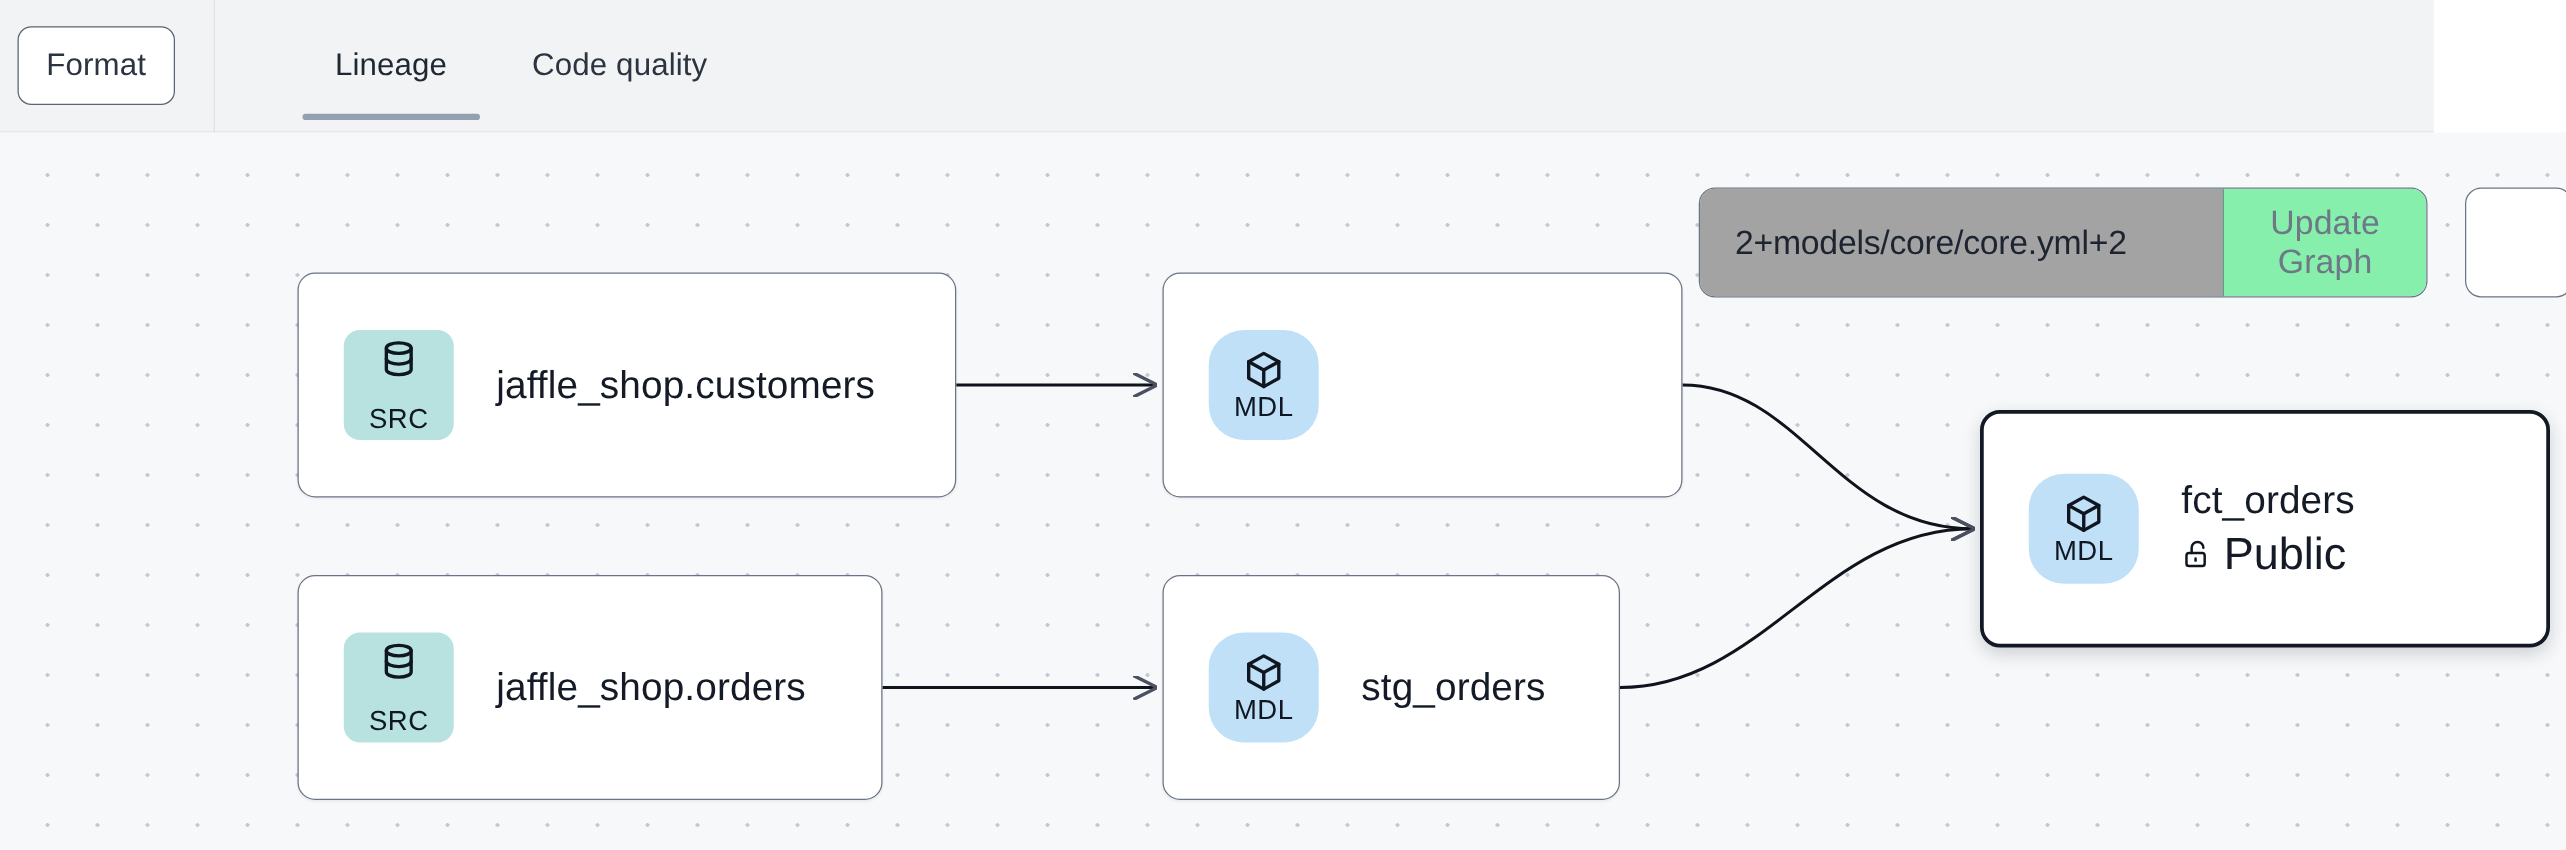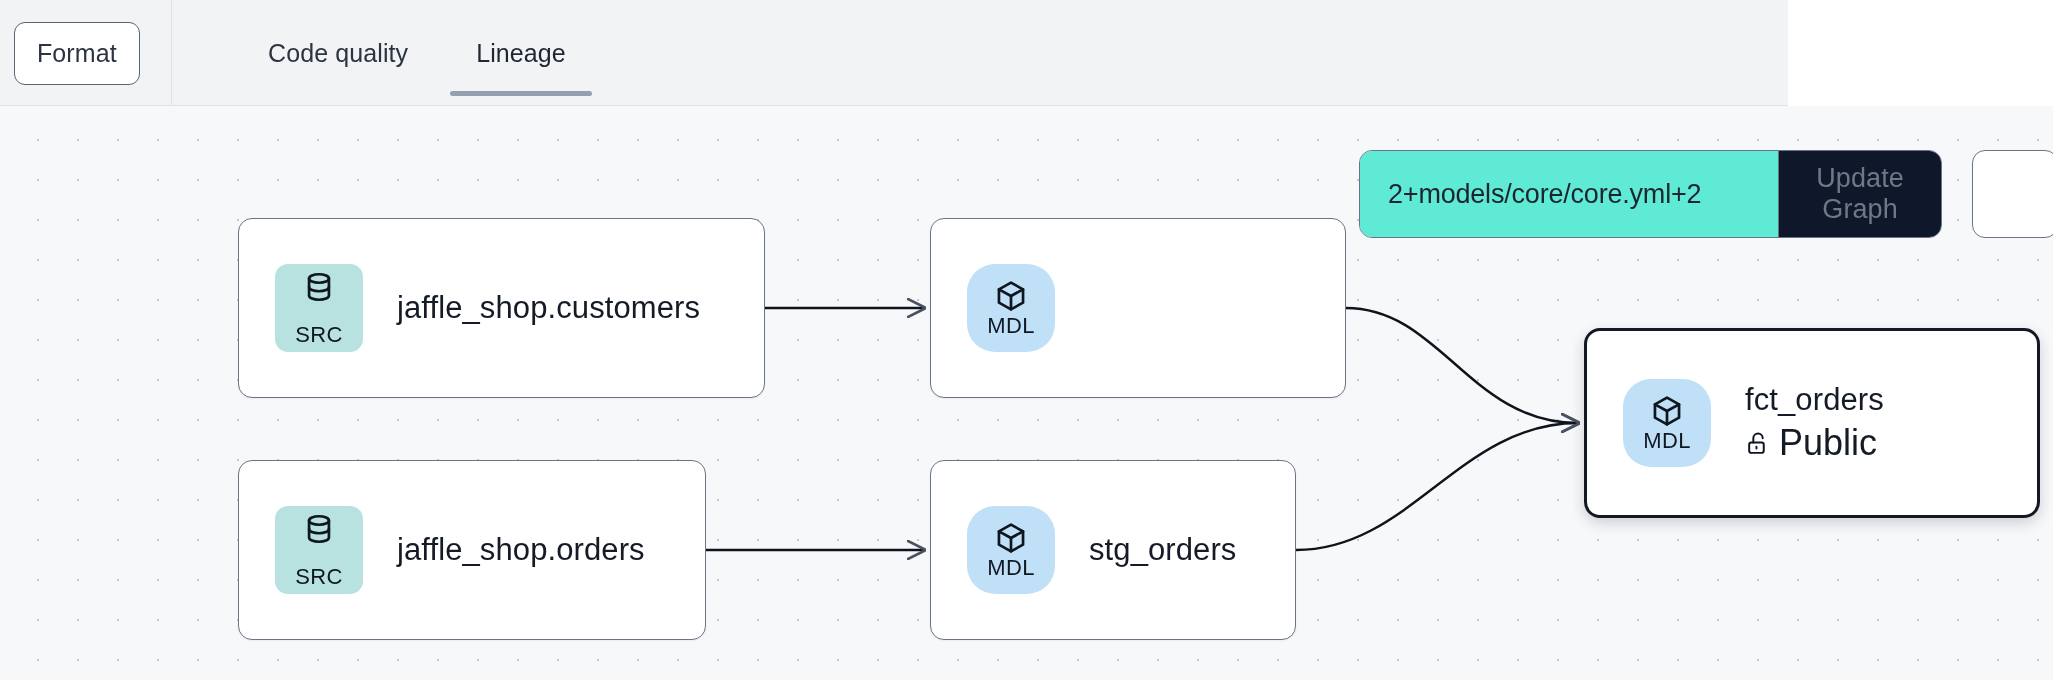--- a/index.html
+++ b/index.html
@@ -15,26 +15,26 @@
   #app {
     position: relative;
     width: 2053px;
     height: 680px;
   }
 
   
   .topbar {
     position: absolute;
     top: 0; left: 0;
-    width: 1788px;
+    width: 1947px;
     height: 106px;
     background: #f1f3f5;
     border-bottom: 1px solid #dfe3e8;
     display: flex;
-    align-items: flex-start;
+    align-items: center;
   }
 
   .format-zone {
     width: 172px;
     height: 106px;
     display: flex;
     align-items: center;
     padding-left: 14px;
     border-right: 1px solid #dfe3e8;
     flex: 0 0 auto;
@@ -196,34 +196,34 @@
     border-radius: 13px;
     overflow: hidden;
   }
 
   .selector-input {
     display: flex;
     align-items: center;
     padding: 0 28px;
     font-size: 27px;
     color: #1d2430;
-    background: #5eead4;
+    background: #a3a3a3;
     border: none;
     outline: none;
     min-width: 418px;
     font-family: "Liberation Sans", sans-serif;
     letter-spacing: -.2px;
   }
 
   .update-button {
     display: flex;
     align-items: center;
     justify-content: center;
     padding: 0 32px;
-    background: #0f172a;
+    background: #86efac;
     border: none;
     border-left: 1.6px solid #6b7485;
     font-size: 27px;
     color: #6f7886;
     font-family: "Liberation Sans", sans-serif;
     cursor: pointer;
     letter-spacing: .1px;
   }
 
   .side-control {
@@ -239,25 +239,25 @@
 
 <div id="app">
 
   <div class="topbar">
 
     <div class="format-zone">
       <button class="format-button">Format</button>
     </div>
 
     <div class="tabs">
+      <div class="tab active">
+        <span>Lineage</span>
+      </div>
       <div class="tab">
         <span>Code quality</span>
-      </div>
-      <div class="tab active">
-        <span>Lineage</span>
       </div>
     </div>
 
   </div>
 
   <div class="canvas">
 
     <svg class="edges" viewBox="0 0 2053 574" width="2053" height="574">
       <defs>
         <marker id="arrow" viewBox="0 0 10 10" refX="9" refY="5" markerWidth="8" markerHeight="8" orient="auto-start-reverse">

